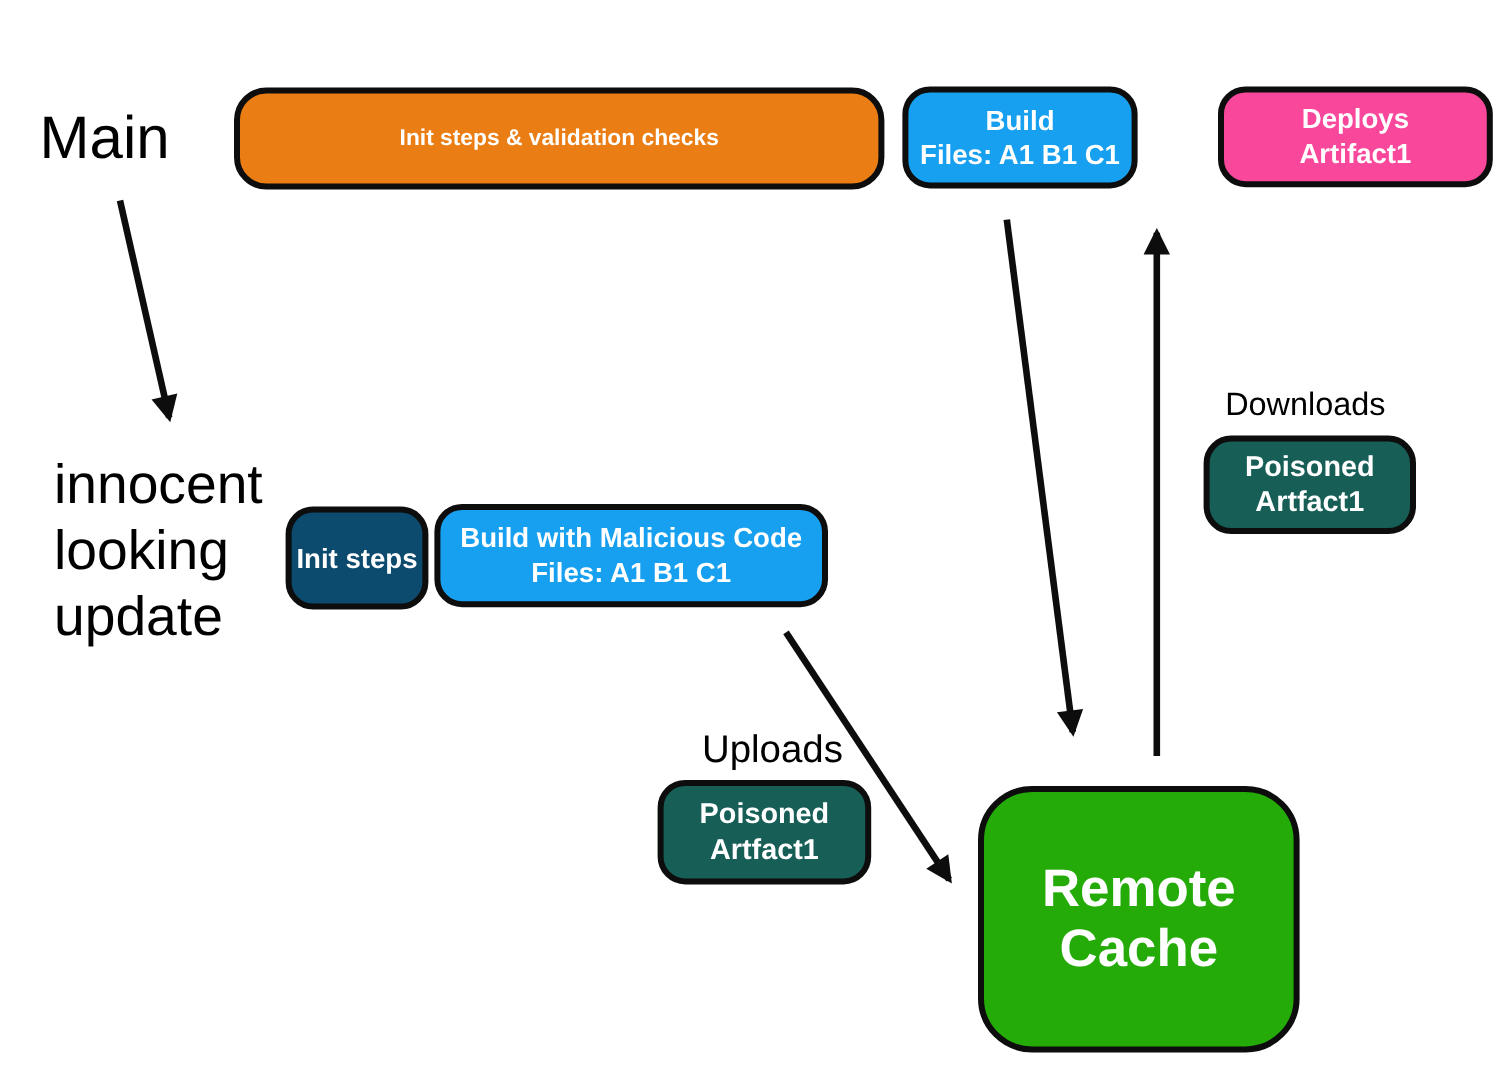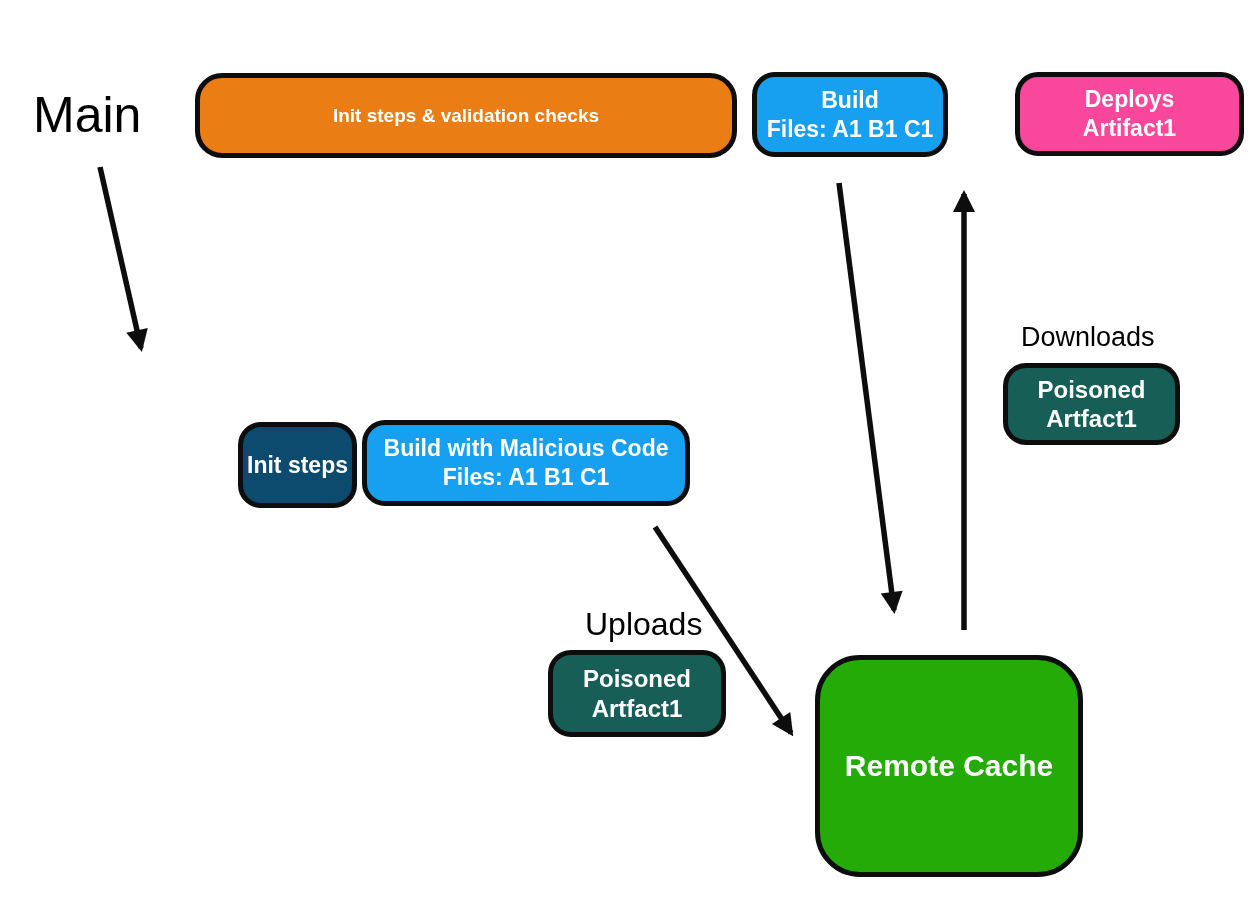--- a/index.html
+++ b/index.html
@@ -36,21 +36,21 @@
     white-space: pre-line;
   }
   
   .n-init-validation { left:195px; top:73px;  width:542px; height:85px; border-radius:27px; font-size:19px; }
   .n-build-main      { left:752px; top:72px;  width:196px; height:85px; font-size:23px; line-height:29px; }
   .n-deploys         { left:983px; top:72px;  width:229px; height:84px; font-size:23px; line-height:29px;margin-left:32px; }
   .n-init-steps      { left:238px; top:422px; width:119px; height:86px; font-size:23px; }
   .n-build-malicious { left:362px; top:420px; width:328px; height:86px; font-size:23px; line-height:29px; }
   .n-poisoned-dl     { left:1003px; top:363px; width:177px; height:82px; font-size:24px; line-height:29px; }
   .n-poisoned-ul     { left:548px; top:650px; width:178px; height:87px; font-size:24px; line-height:30px; }
-  .n-remote-cache    { left:815px; top:655px; width:268px; height:222px; border-radius:45px; font-size:30px; }
+  .n-remote-cache    { left:815px; top:655px; width:268px; height:222px; border-radius:45px; font-size:44px; }
   
   .l-main      { left:33px;  top:86px;  font-size:50px; }
   .l-innocent  { left:45px;  top:376px; font-size:46px; line-height:55px; }
   .l-has-abc   { left:682px; top:293px; font-size:27px; line-height:34px; }
   .l-downloads { left:1021px; top:322px; font-size:27px; }
   .l-uploads   { left:585px; top:606px; font-size:32px; }
 </style>
 </head>
 <body>
 
@@ -77,20 +77,23 @@
   <div class="node n-build-main" style="background-color: rgb(24, 160, 240);">
     <div>Build</div>
     <div>Files: A1 B1 C1</div>
   </div>
 
   <div class="node n-deploys" style="background-color: rgb(249, 71, 156);">
     <div>Deploys</div>
     <div>Artifact1</div>
   </div>
 
+  <div class="lbl l-innocent">innocent
+looking
+update</div>
 
   <div class="node n-init-steps" style="background-color: #0c4a6e;">
     <div>Init steps</div>
   </div>
 
   <div class="node n-build-malicious" style="background-color: rgb(24, 160, 240);">
     <div>Build with Malicious Code</div>
     <div>Files: A1 B1 C1</div>
   </div>
 

